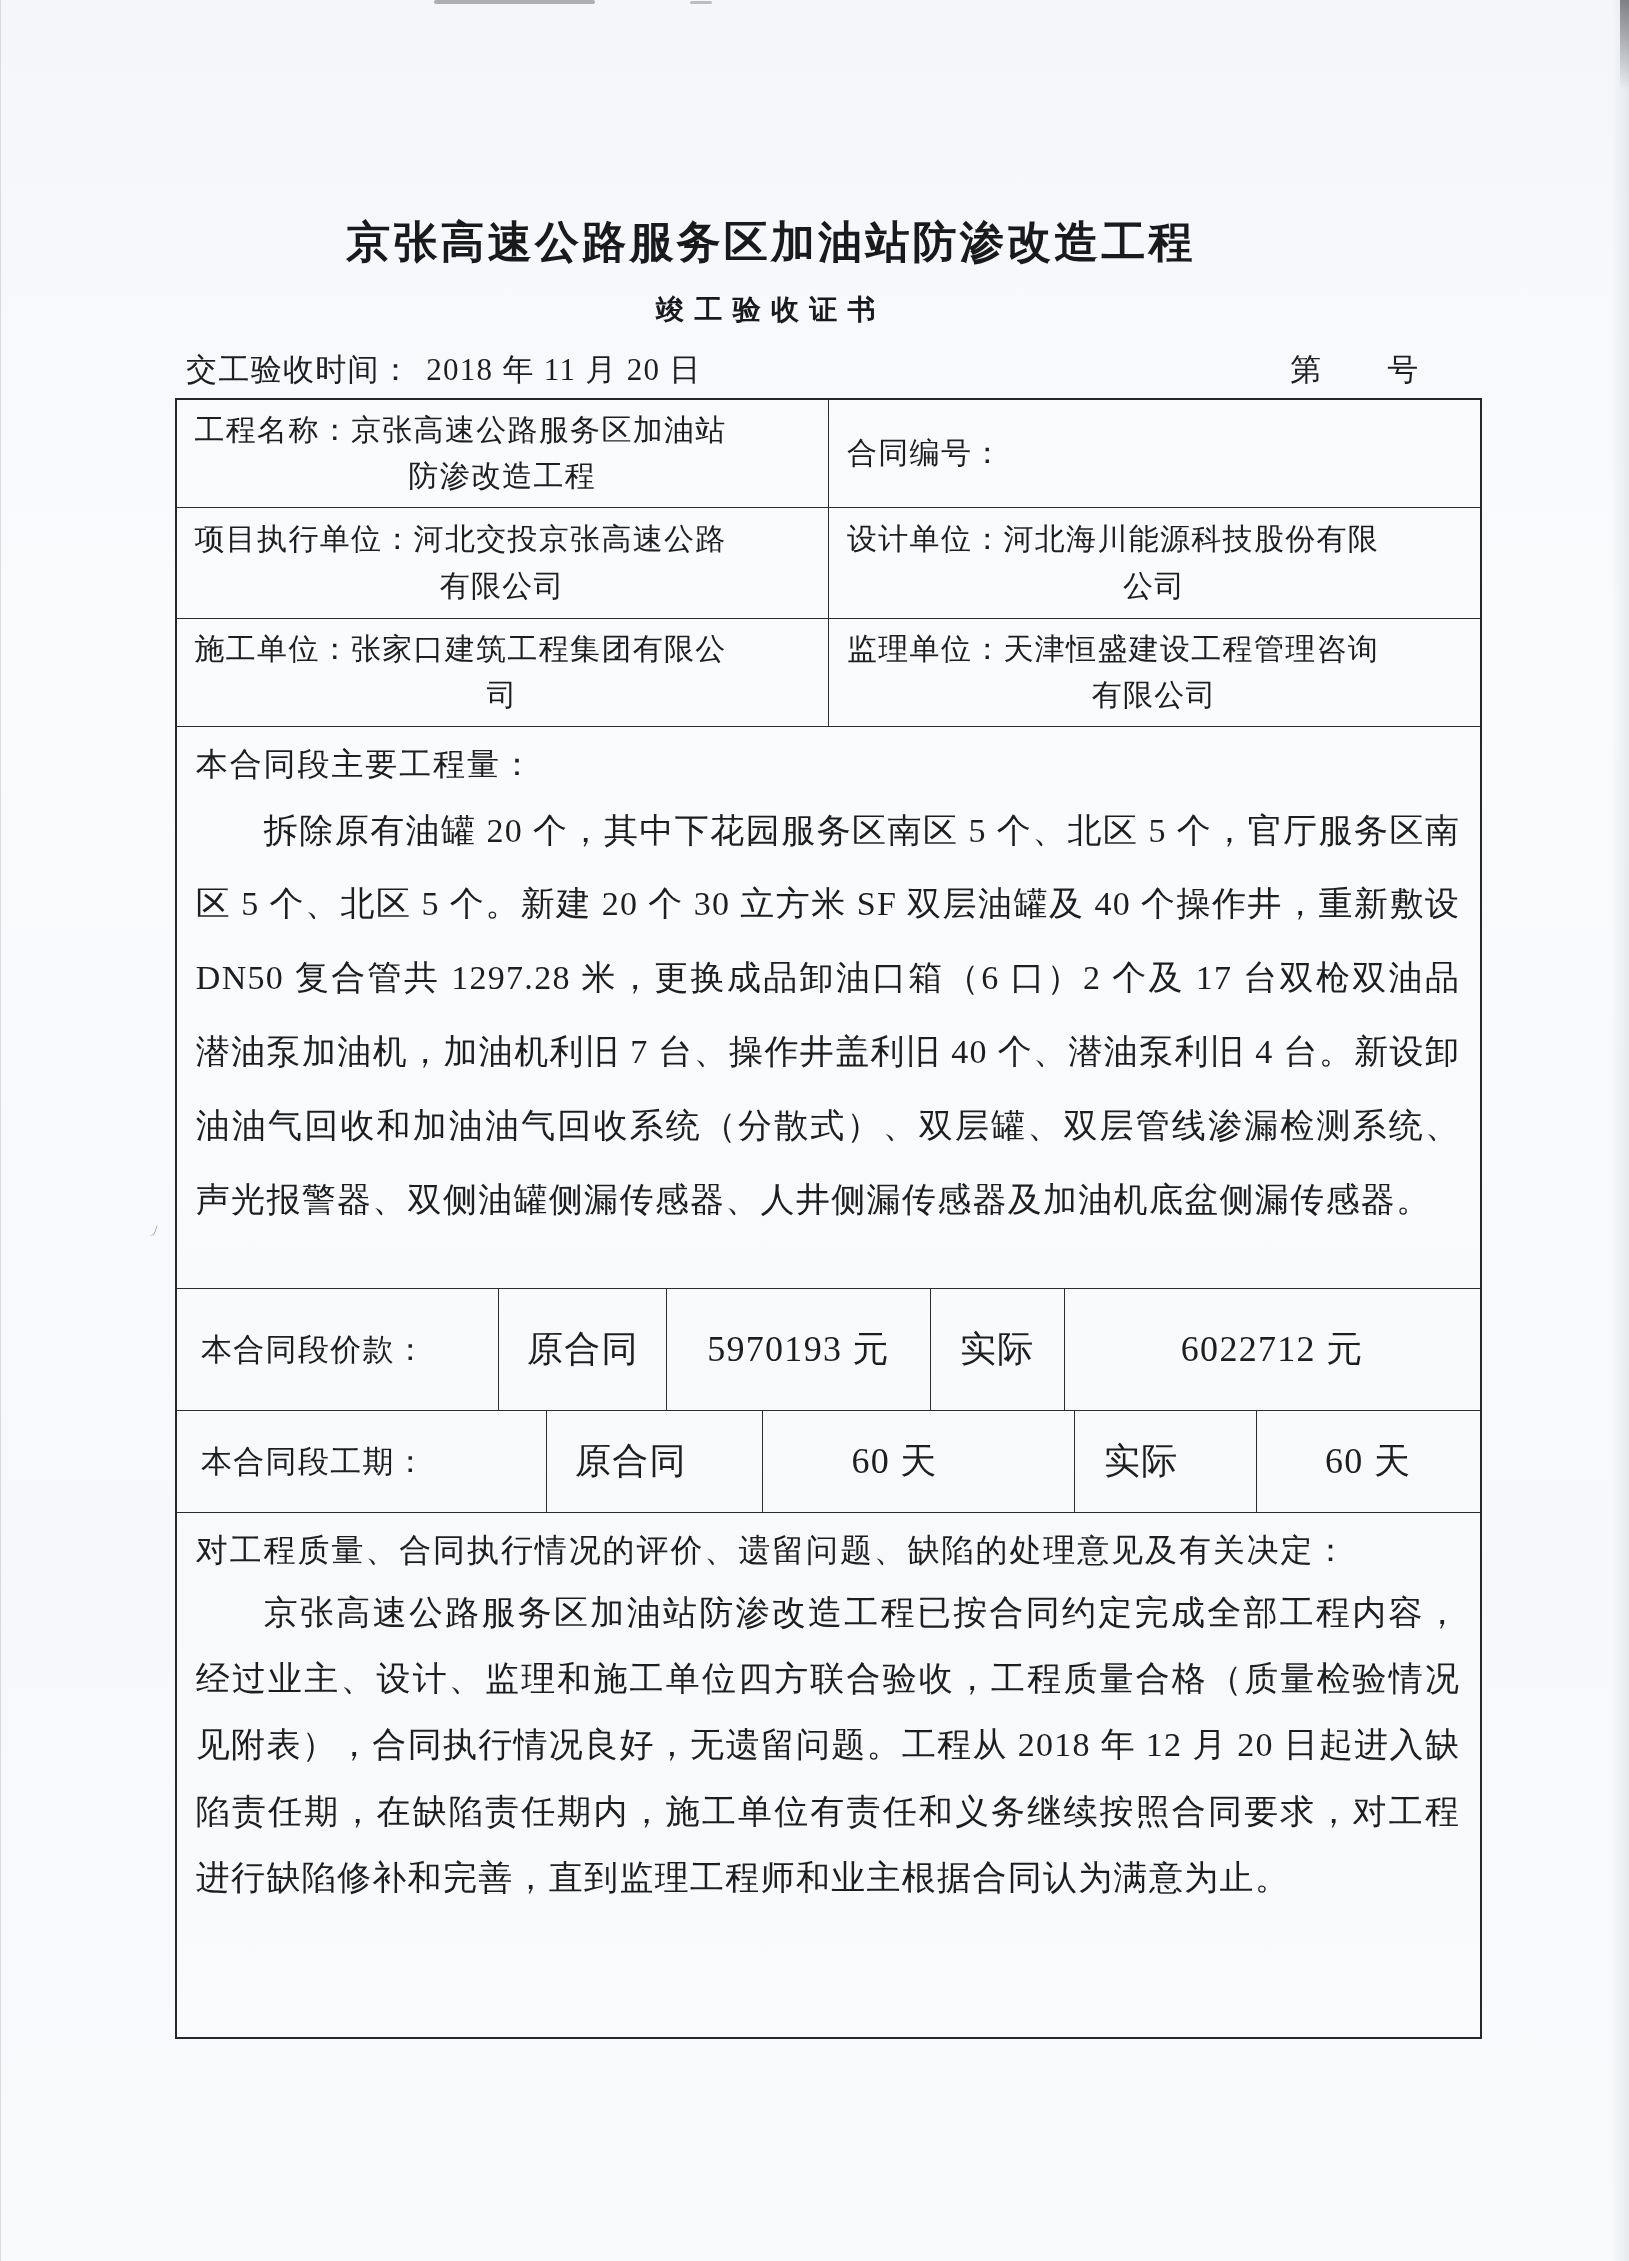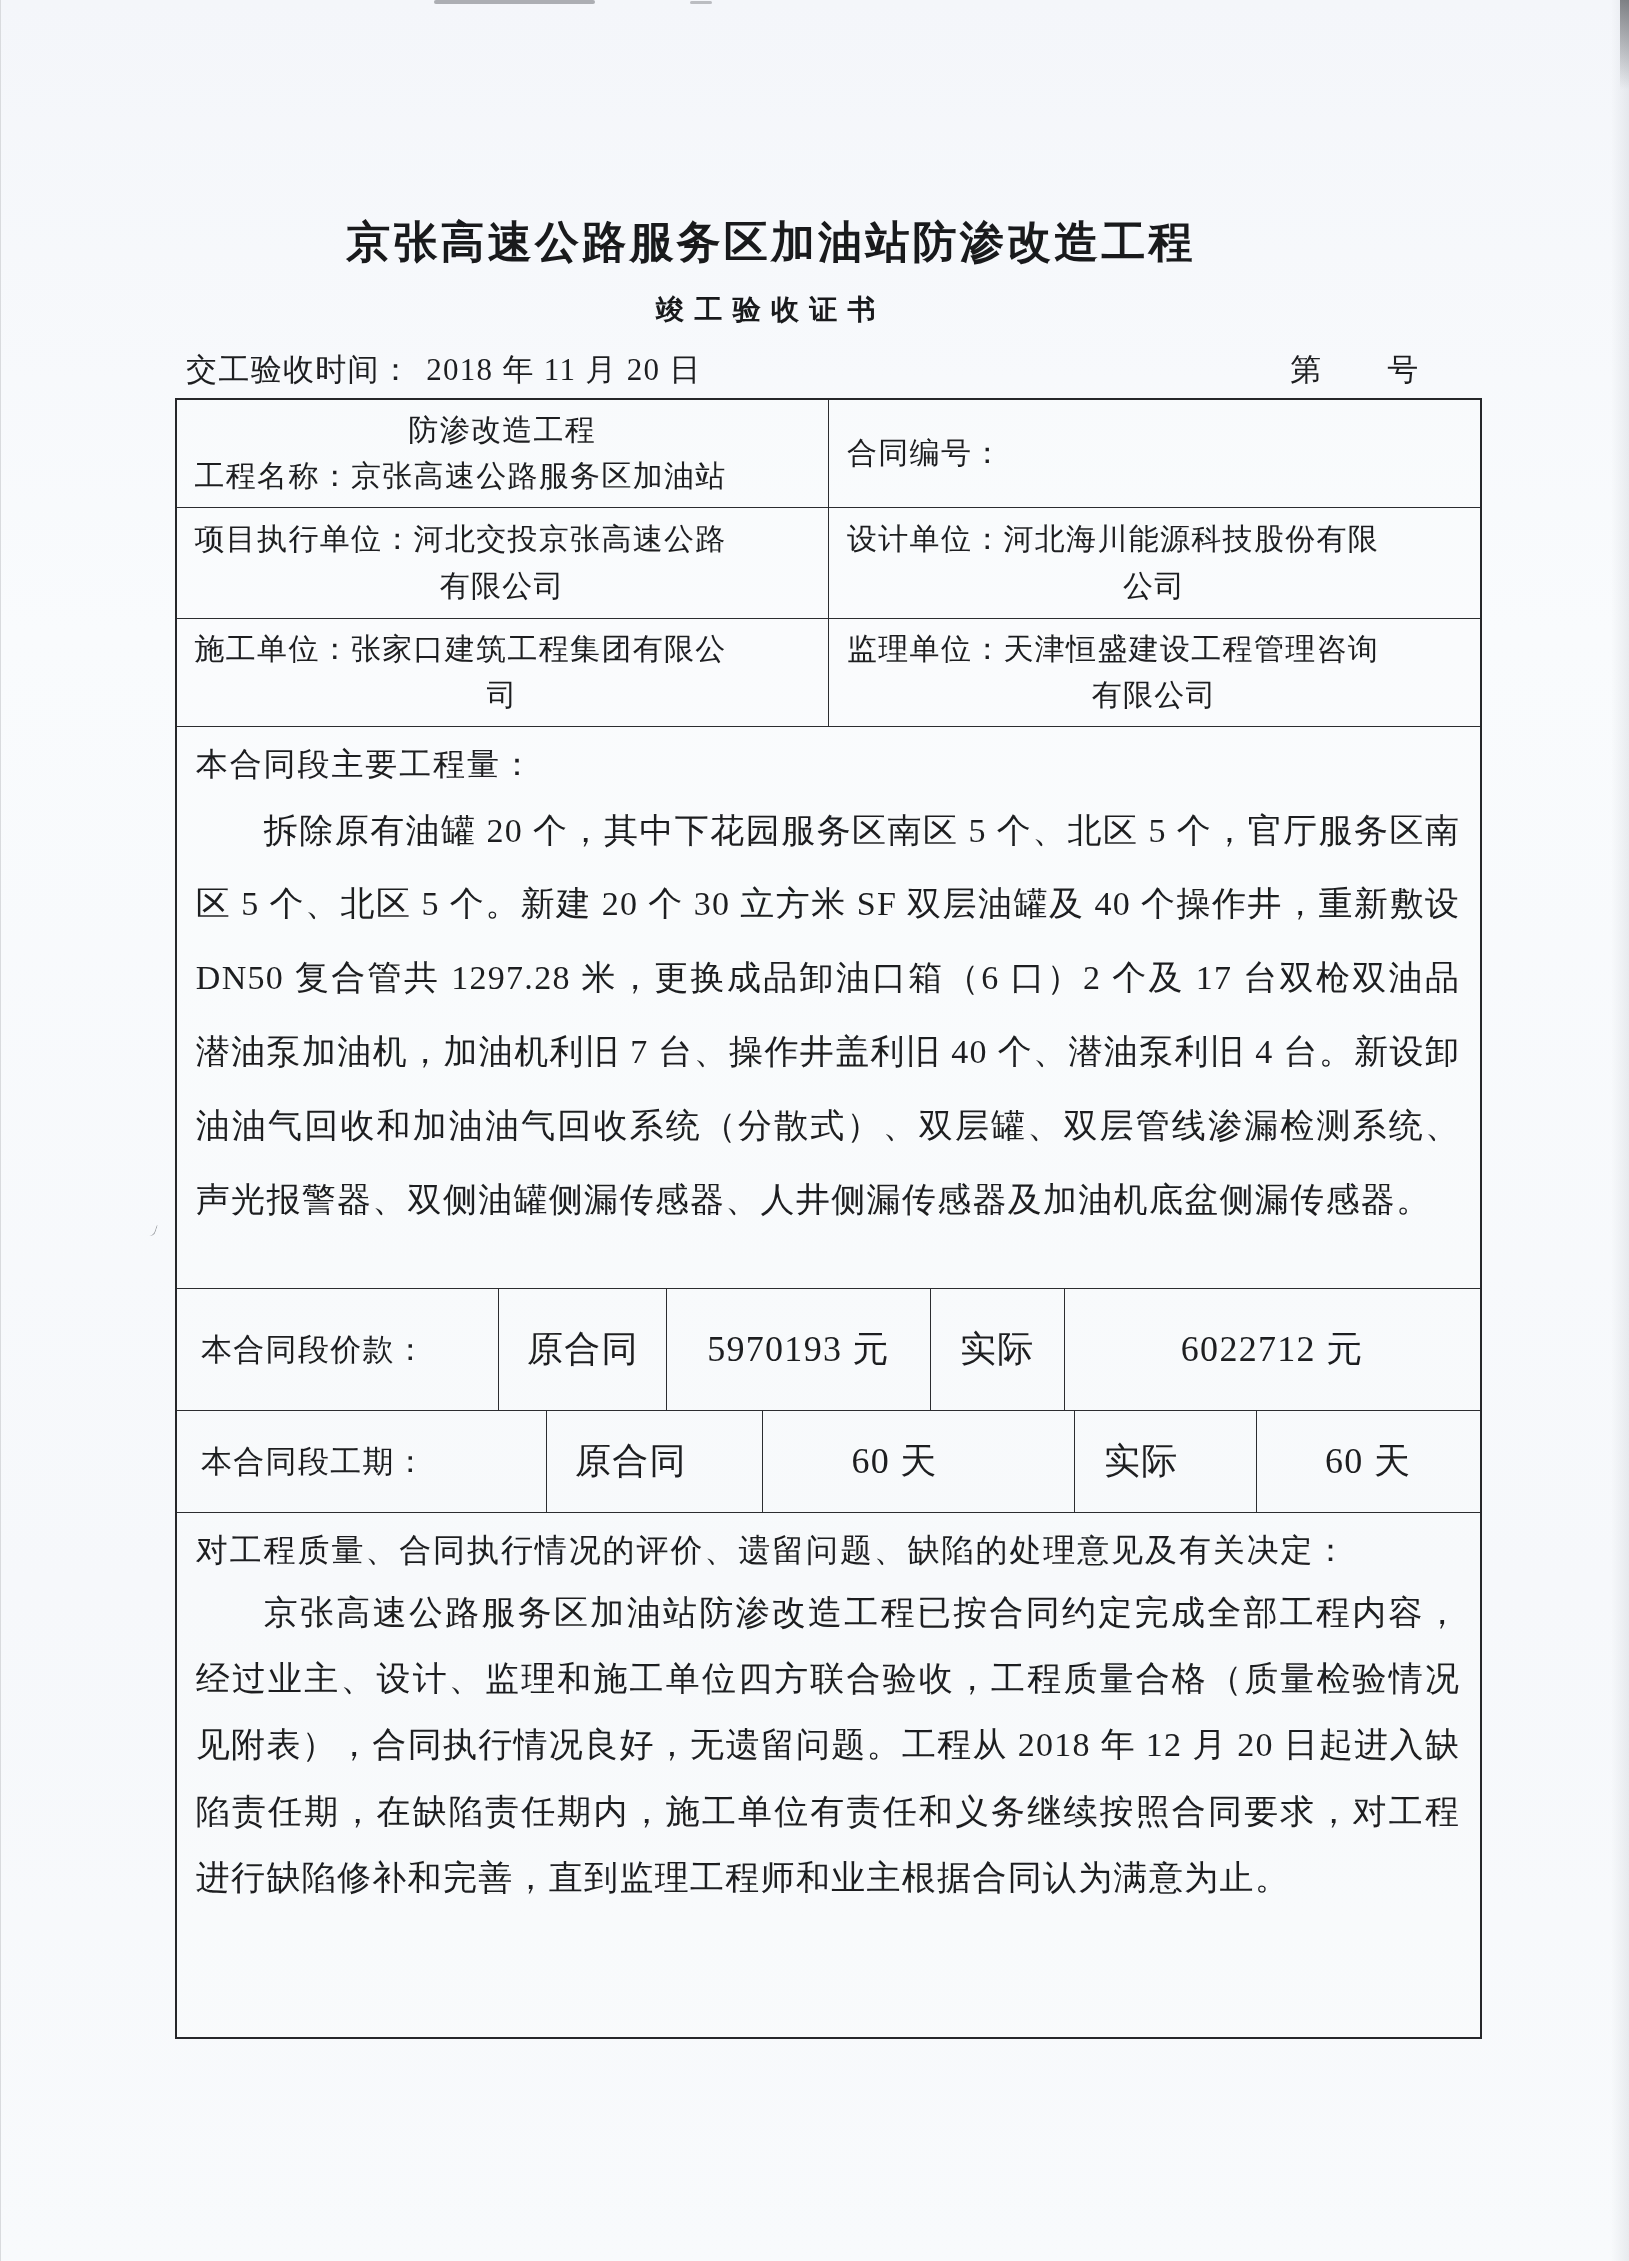--- a/index.html
+++ b/index.html
@@ -93,22 +93,22 @@
     <div class="meta-left">
       <span>交工验收时间：</span><span class="meta-val">2018 年 11 月 20 日</span>
     </div>
     <div class="meta-right">第　　号</div>
   </div>
 
   <div class="doc-table">
 
     <div class="row h-r1">
       <div class="cell half two">
+        <div class="ln left">工程名称：京张高速公路服务区加油站</div>
         <div class="ln center">防渗改造工程</div>
-        <div class="ln left">工程名称：京张高速公路服务区加油站</div>
       </div>
       <div class="cell half two">
         <div class="ln left">合同编号：</div>
       </div>
     </div>
 
     <div class="row h-r2">
       <div class="cell half two">
         <div class="ln left">项目执行单位：河北交投京张高速公路</div>
         <div class="ln center">有限公司</div>

